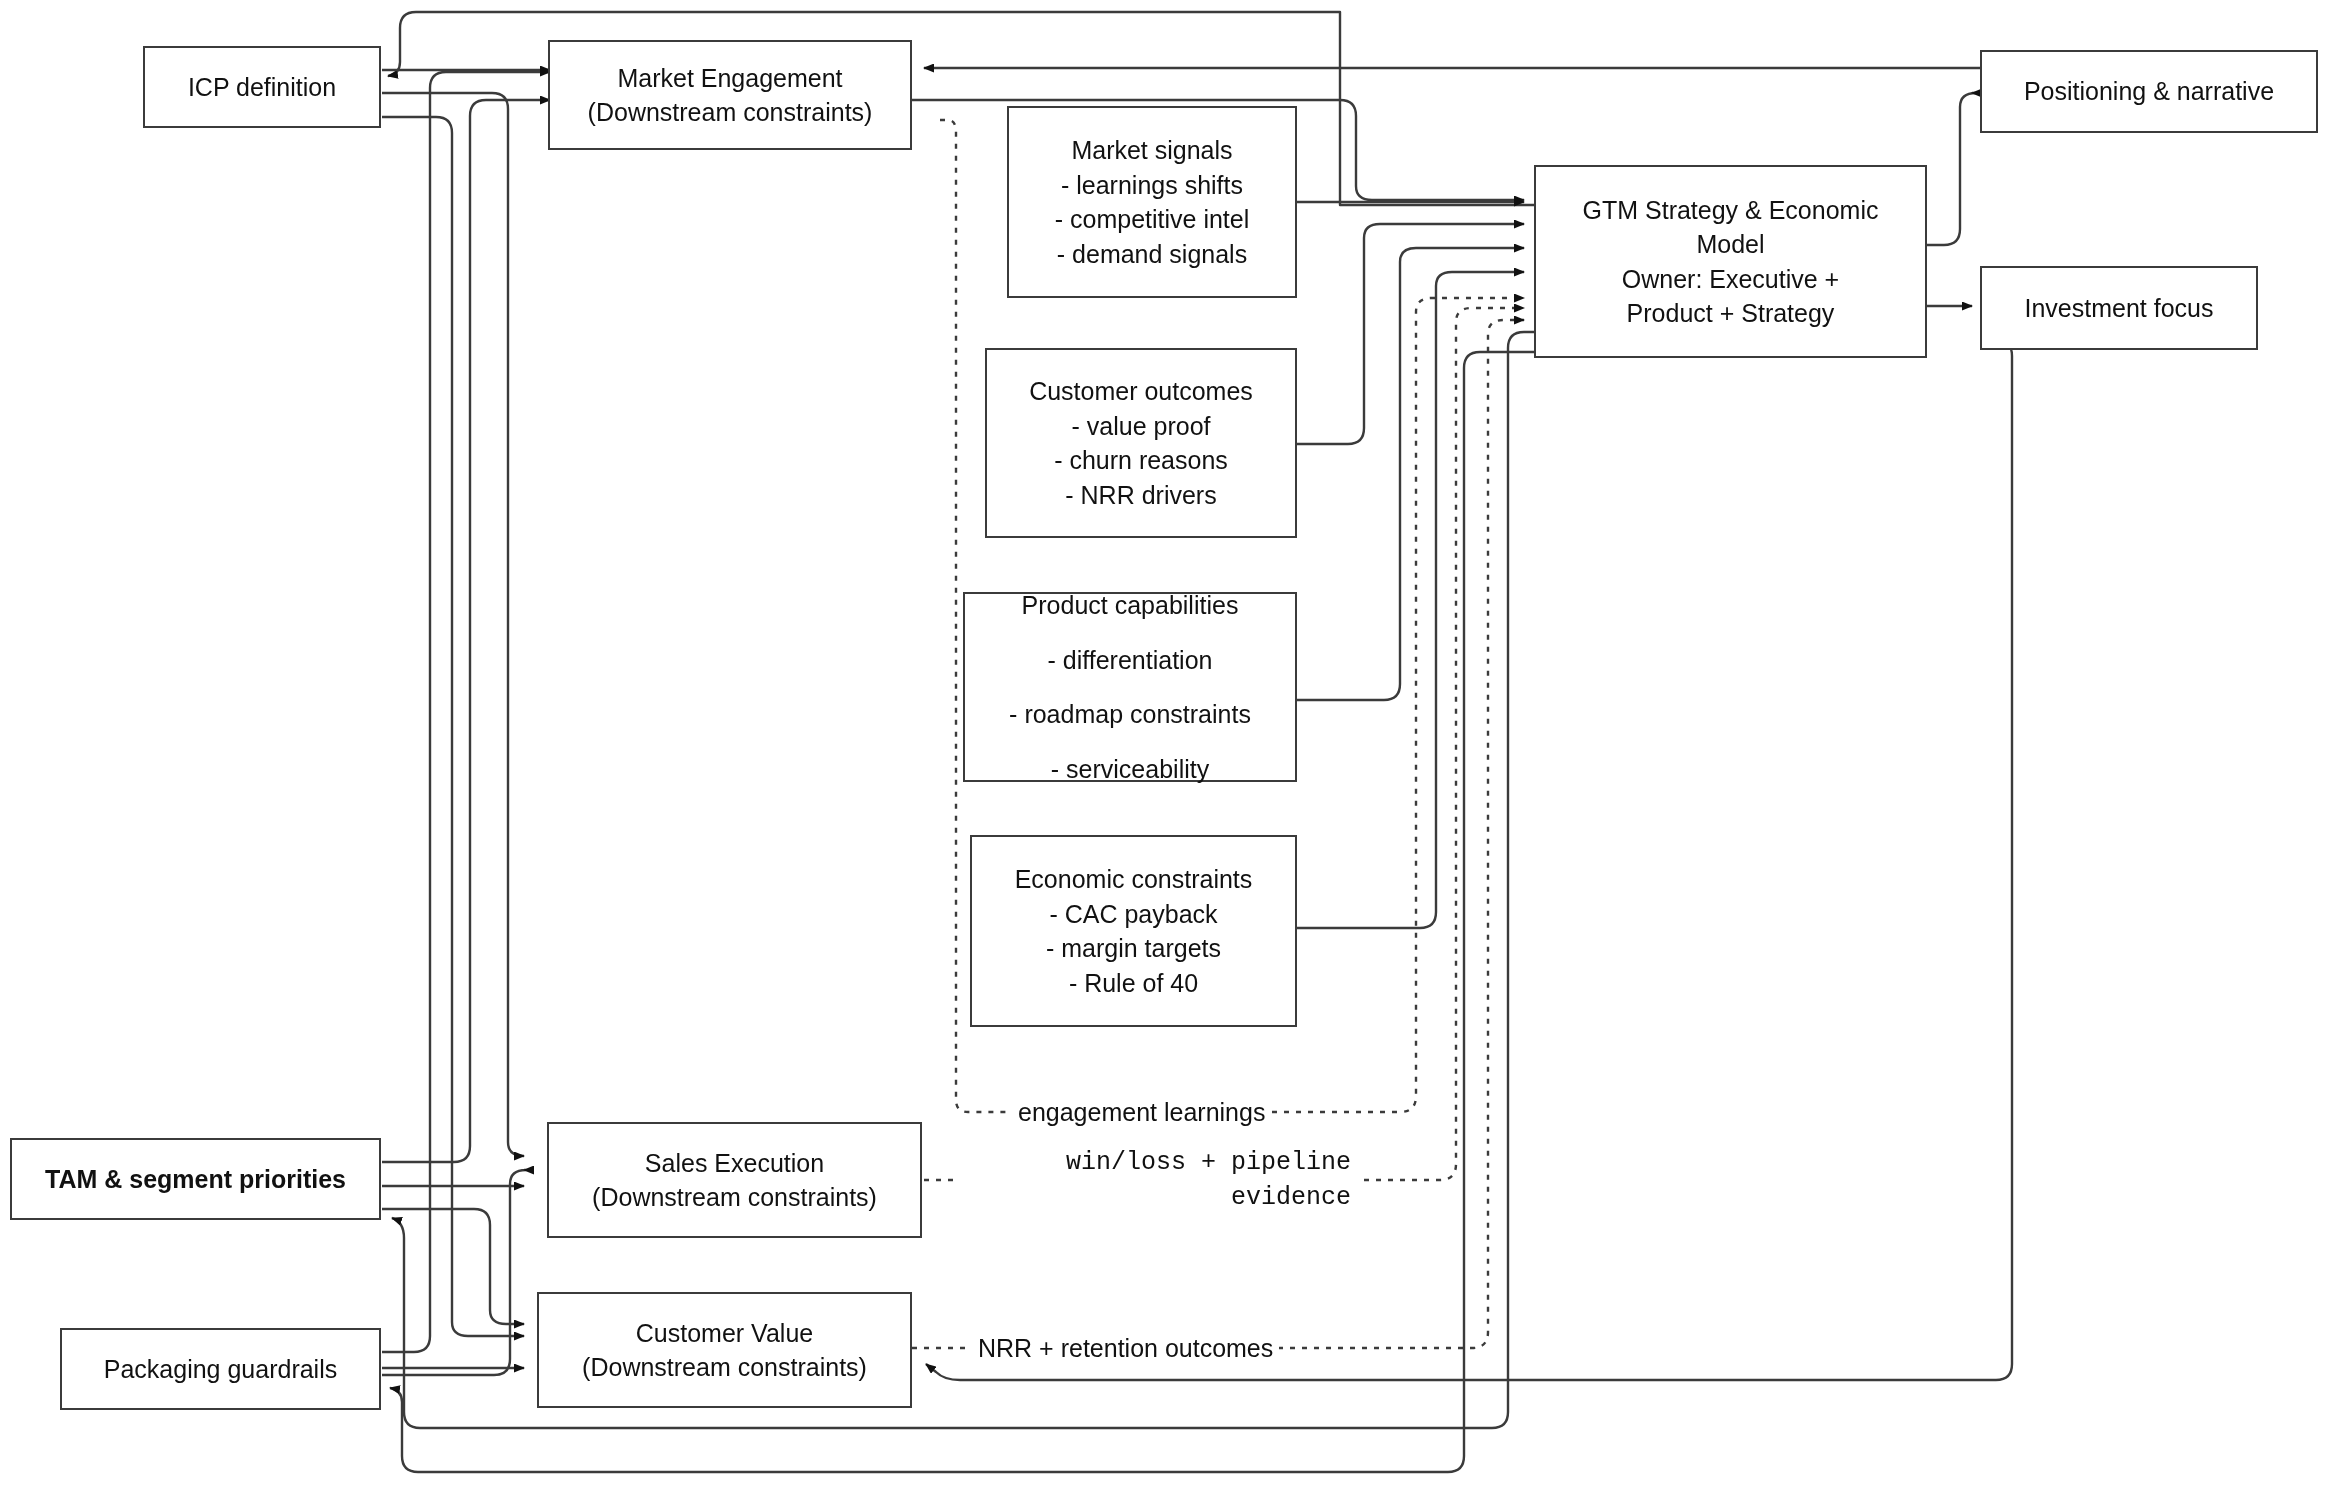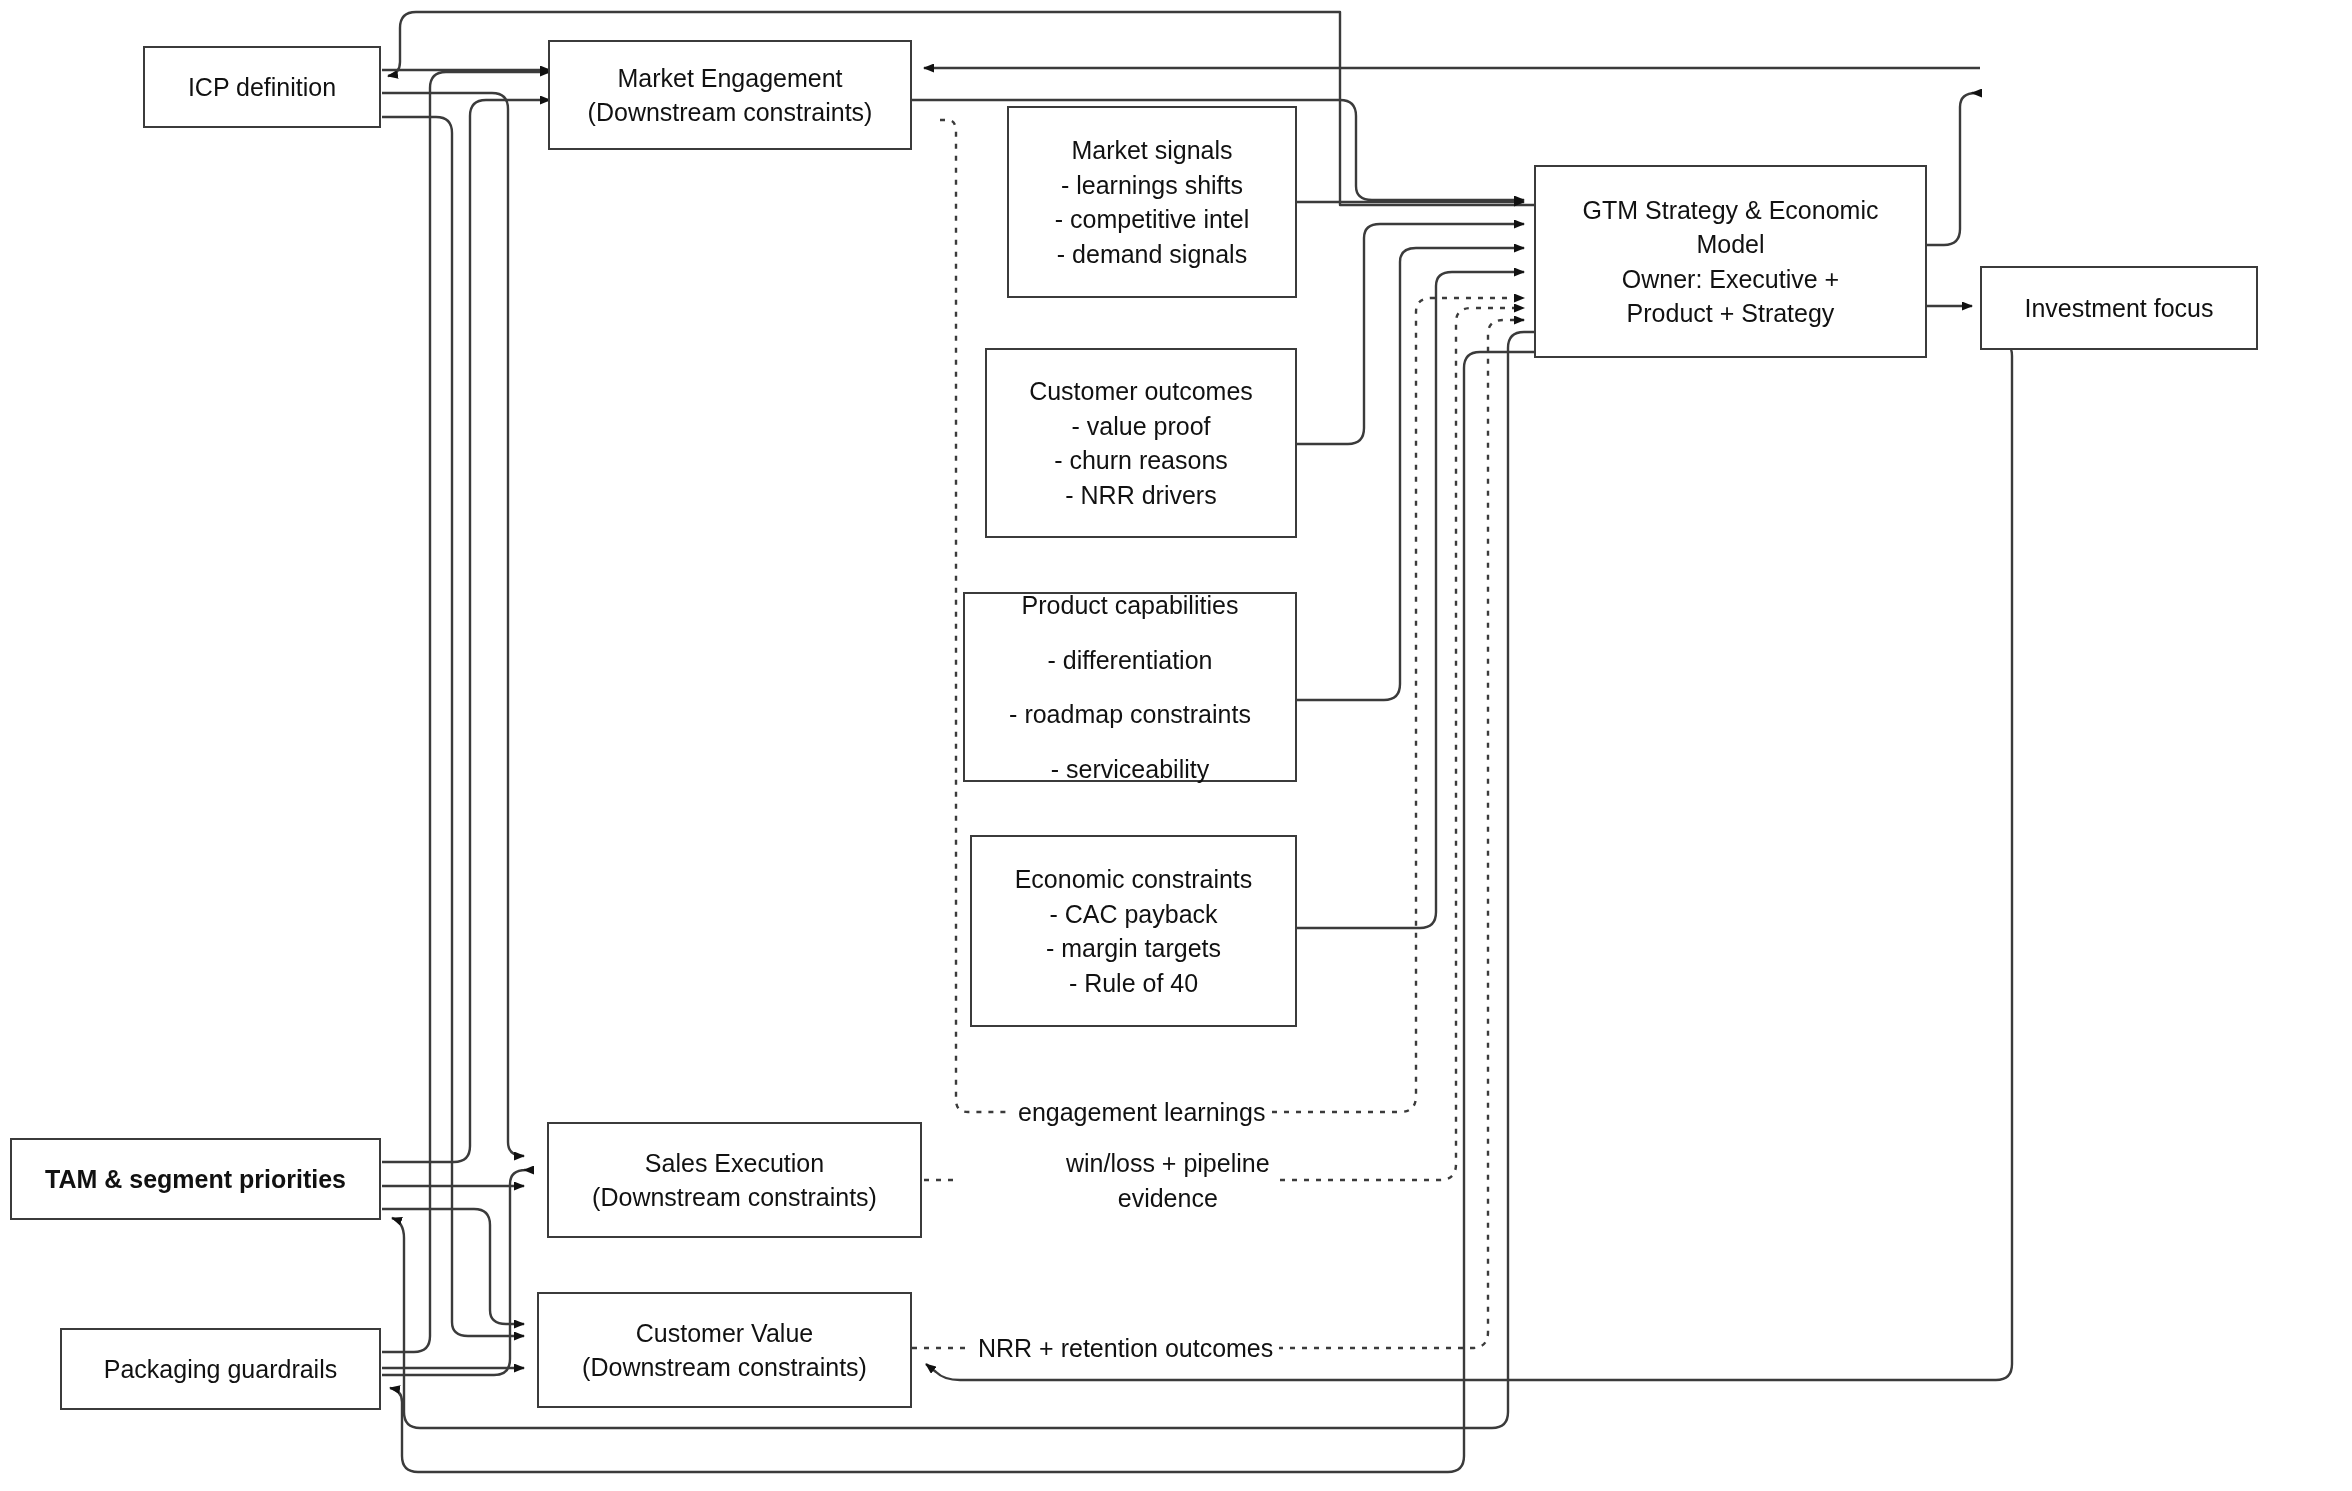--- a/index.html
+++ b/index.html
@@ -122,20 +122,23 @@
     <span class="ln">- Rule of 40</span>
   </div>
 
   <div class="node" style="left:1534px;top:165px;width:393px;height:193px;">
     <span class="ln">GTM Strategy &amp; Economic</span>
     <span class="ln">Model</span>
     <span class="ln">Owner: Executive +</span>
     <span class="ln">Product + Strategy</span>
   </div>
 
+  <div class="node" style="left:1980px;top:50px;width:338px;height:83px;">
+    <span class="ln">Positioning &amp; narrative</span>
+  </div>
 
   <div class="node" style="left:1980px;top:266px;width:278px;height:84px;">
     <span class="ln">Investment focus</span>
   </div>
 
   <div class="node" style="left:10px;top:1138px;width:371px;height:82px;font-weight:bold;">
     <span class="ln">TAM &amp; segment priorities</span>
   </div>
 
   <div class="node" style="left:60px;top:1328px;width:321px;height:82px;">
@@ -149,21 +152,21 @@
 
   <div class="node" style="left:537px;top:1292px;width:375px;height:116px;">
     <span class="ln">Customer Value</span>
     <span class="ln">(Downstream constraints)</span>
   </div>
 
   <div class="edge-label" style="left:1012px;top:1095px;">
     <span>engagement learnings</span>
   </div>
 
-  <div class="edge-label" style="left:1060px;top:1146px;text-align:center;">
+  <div class="edge-label" style="left:1060px;top:1146px;text-align:right;font-family:Liberation Mono, monospace;">
     <span class="ln">win/loss + pipeline</span><br>
     <span class="ln">evidence</span>
   </div>
 
   <div class="edge-label" style="left:972px;top:1331px;">
     <span>NRR + retention outcomes</span>
   </div>
 
 </div>
 

